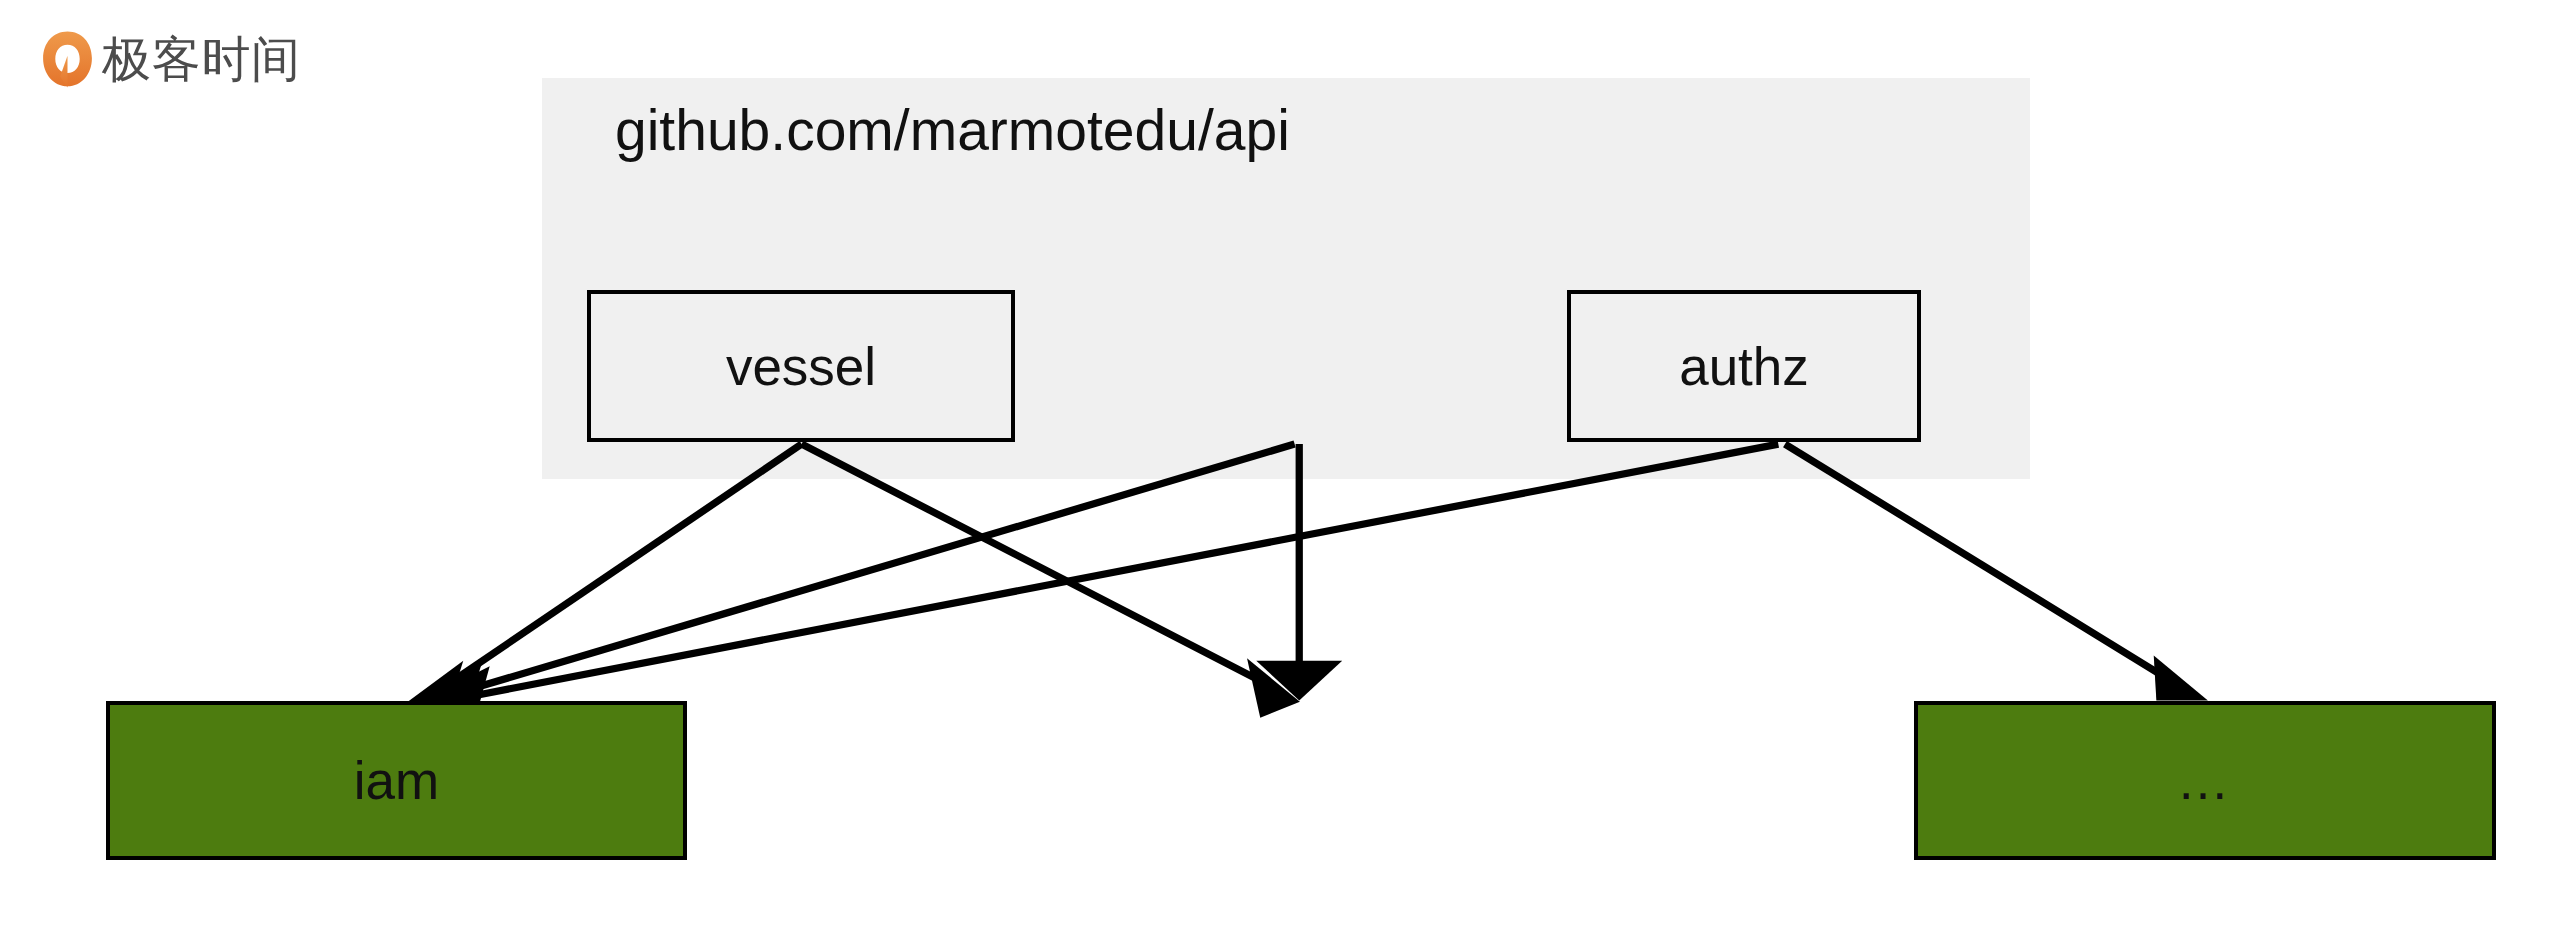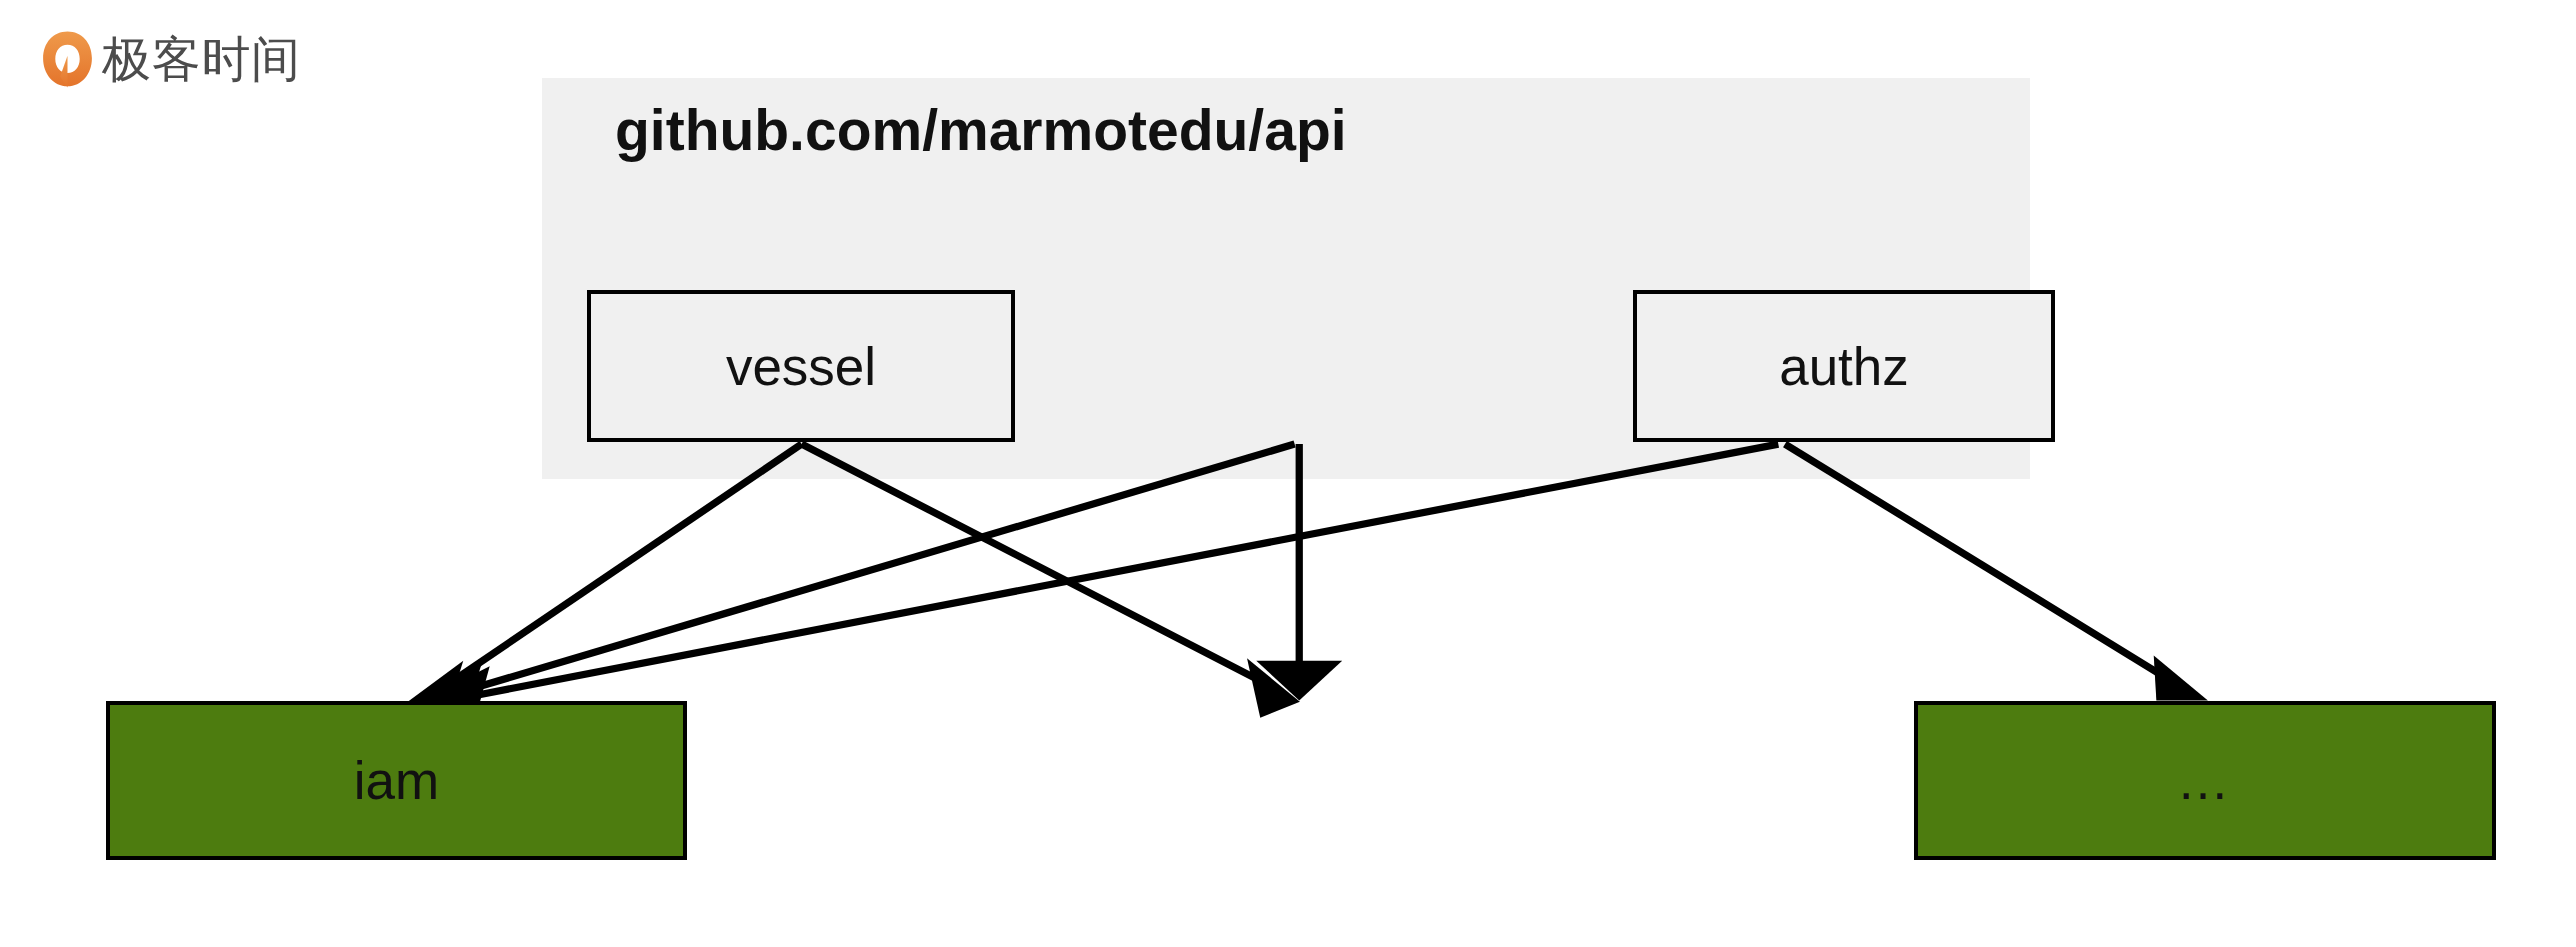--- a/index.html
+++ b/index.html
@@ -55,21 +55,20 @@
   }
   #package-title {
     position: absolute;
     left: 615px;
     top: 99px;
     width: 1389px;
     font-size: 57px;
     line-height: 1.1;
     color: #111111;
     white-space: nowrap;
-    font-weight: bold;
   }
 
   
   .node {
     position: absolute;
     box-sizing: border-box;
     border: 4.6px solid #000000;
     display: flex;
     align-items: center;
     justify-content: center;
@@ -78,21 +77,21 @@
     line-height: 1;
     white-space: nowrap;
     user-select: none;
     text-align: right;
   }
   .node.pkg  { background: #f0f0f0; }
   .node.leaf { background: #4d7c0f; }
 
   #node-vessel    { left: 587px;  top: 290px;  width: 428px; height: 152px; }
   #node-apiserver { left: 1053px; top: 290px;  width: 475px; height: 152px; }
-  #node-authz     { left: 1633px; top: 290px;  width: 422px; height: 152px; }
+  #node-authz     { left: 1567px; top: 290px;  width: 354px; height: 152px; }
 
   #node-iam       { left: 106px;  top: 701px; width: 581px; height: 159px; }
   #node-shippy    { left: 1010px; top: 701px; width: 581px; height: 159px; }
   #node-other     { left: 1914px; top: 701px; width: 582px; height: 159px; }
   #node-other .label { font-size: 53px; letter-spacing: 4px; }
 
   
   #edges {
     position: absolute;
     left: 0;

